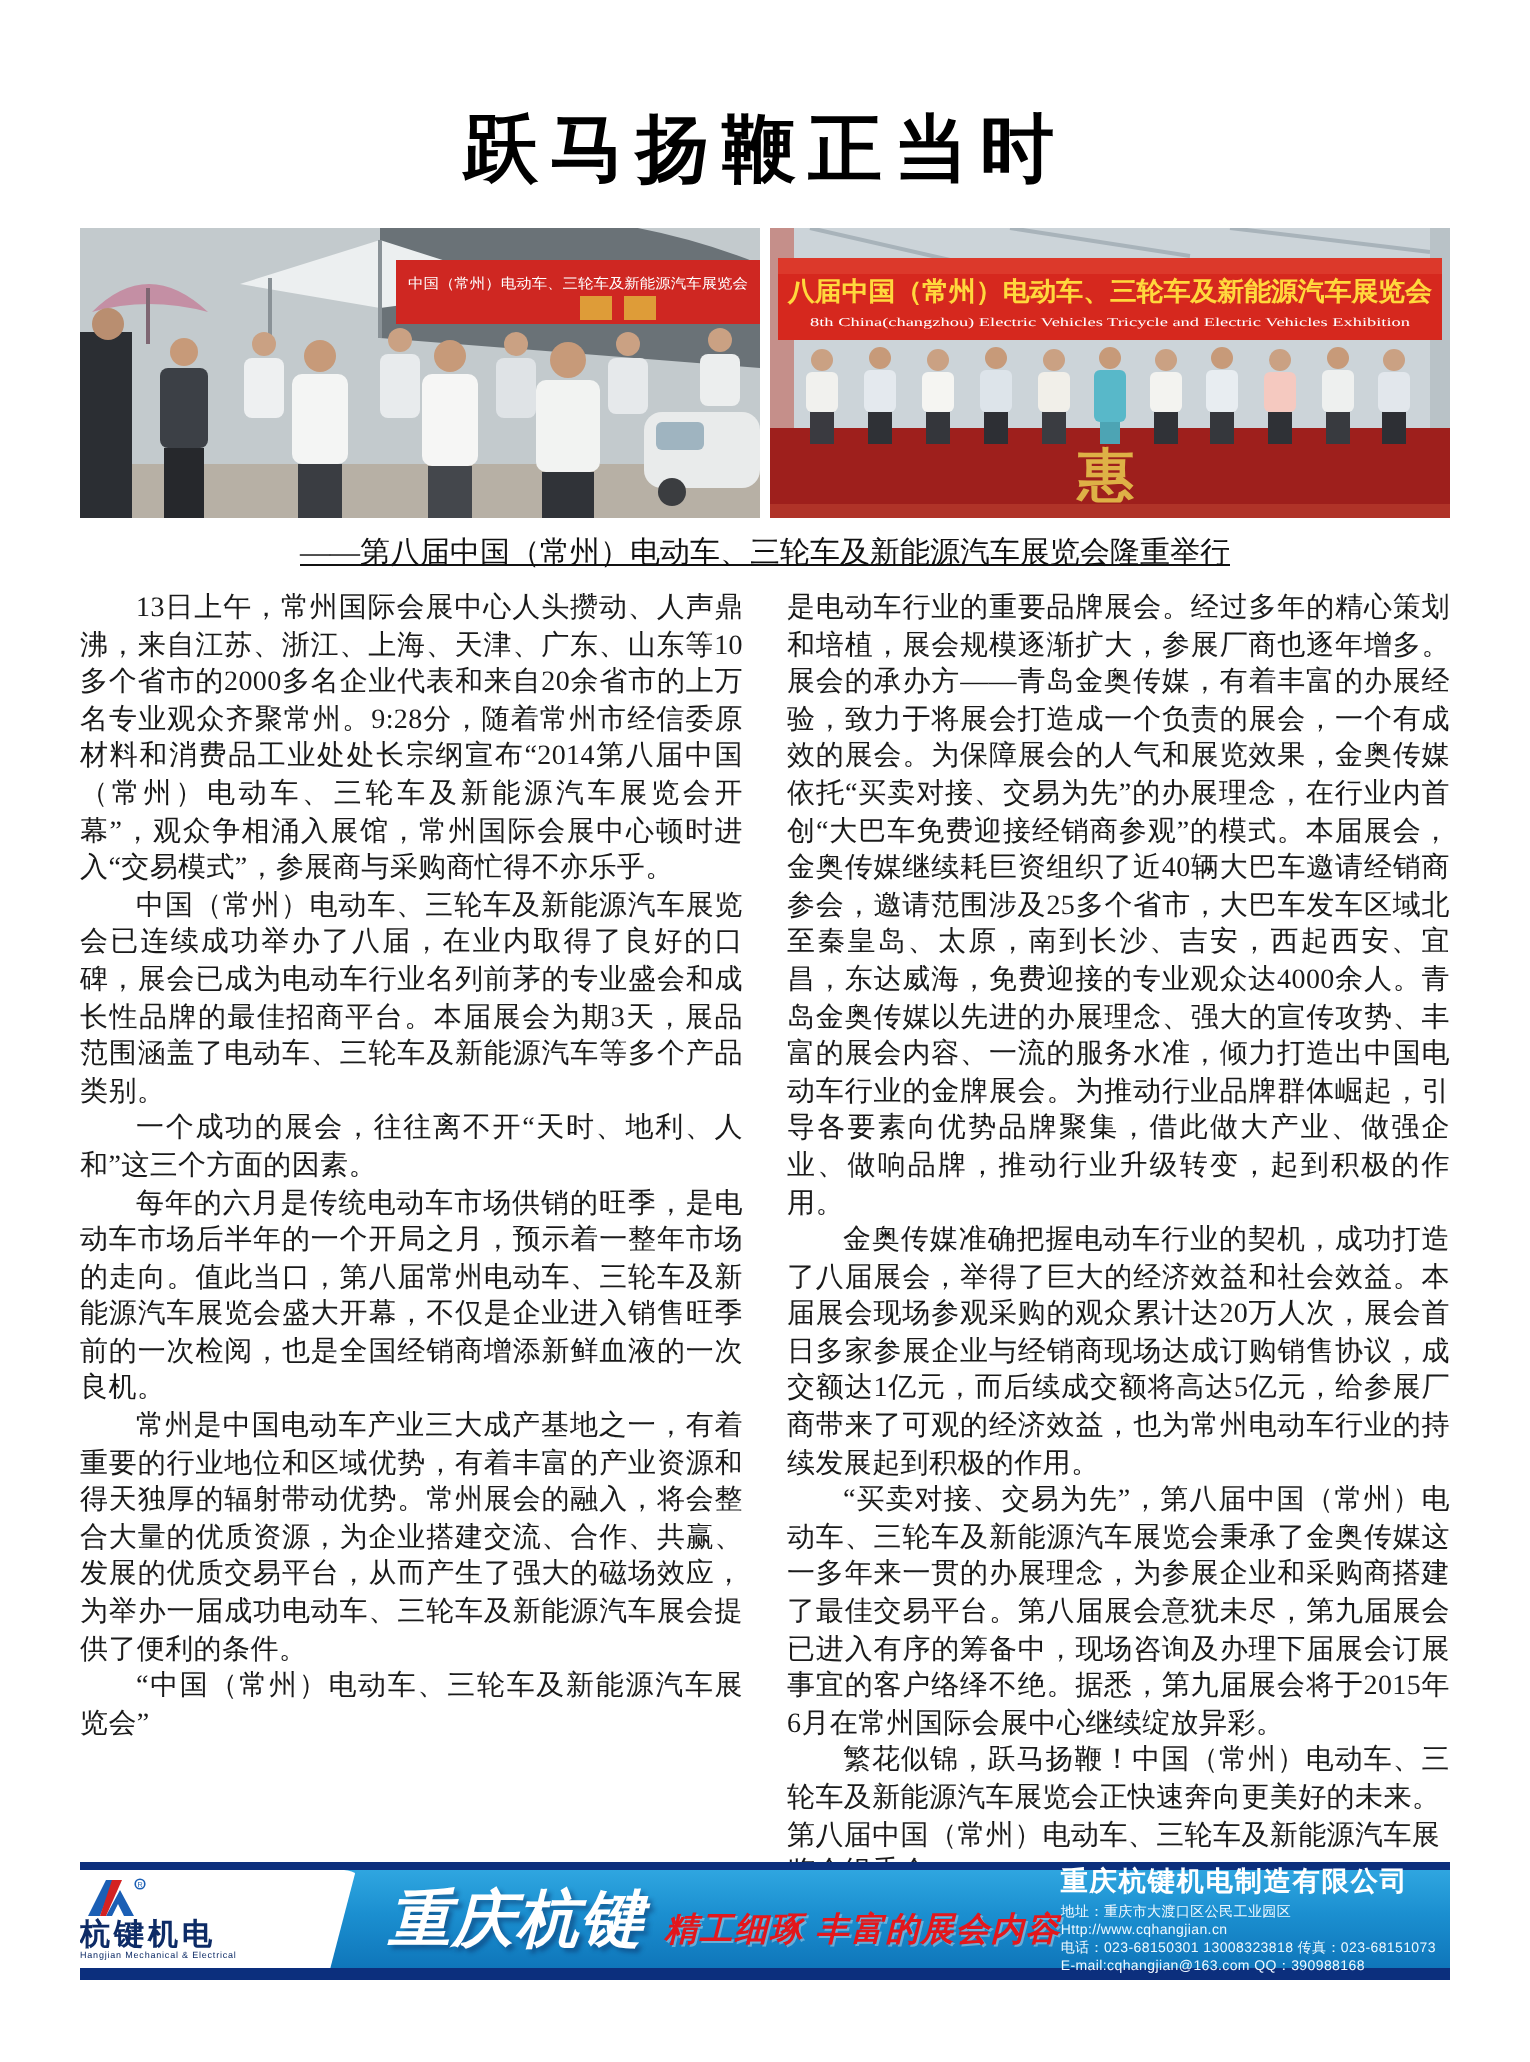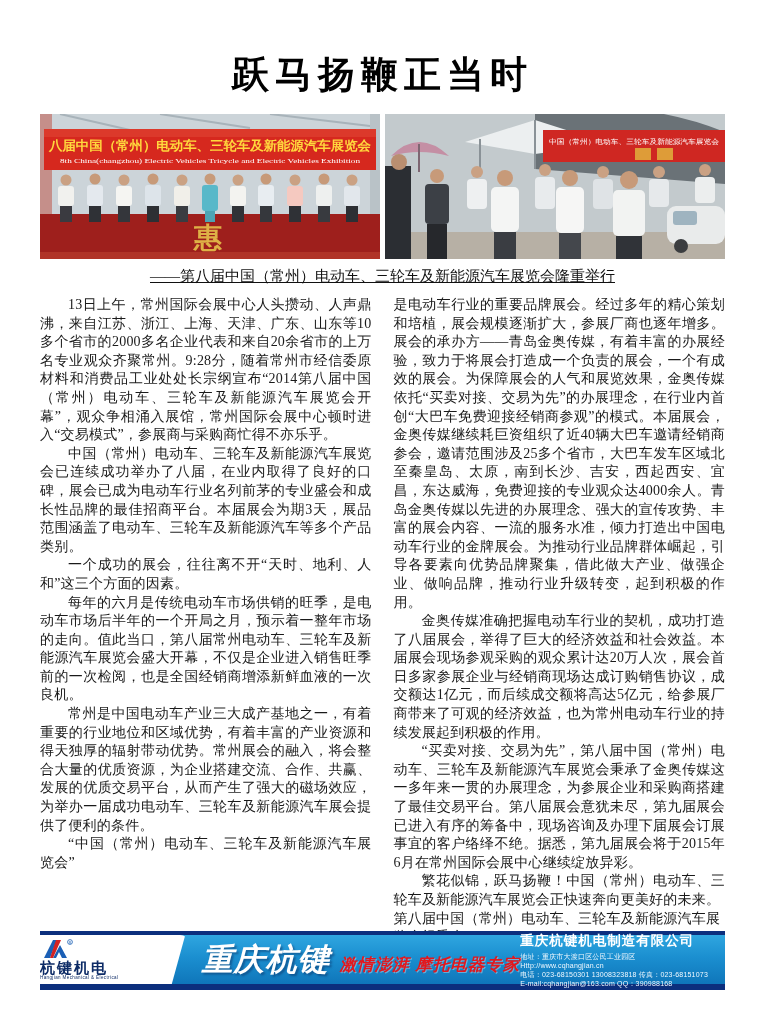--- a/index.html
+++ b/index.html
@@ -106,20 +106,93 @@
 <body>
 
 <div class="page">
 
   <h1 class="page-title">跃马扬鞭正当时</h1>
 
   <div class="photo-row">
 
     <div class="photo">
       <svg width="340" height="145" viewBox="0 0 340 145" xmlns="http://www.w3.org/2000/svg">
+        <rect x="0" y="0" width="340" height="145" fill="#c3cacd"></rect>
+        <path d="M150 0 Q250 -18 340 18 L340 70 L150 55 Z" fill="#6a7277"></path>
+        <polygon points="80,28 150,6 225,30 150,40" fill="#eceff0"></polygon>
+        <line x1="150" y1="6" x2="150" y2="55" stroke="#8a9297" stroke-width="2"></line>
+        <line x1="95" y1="25" x2="95" y2="60" stroke="#8a9297" stroke-width="2"></line>
+
+        <rect x="158" y="16" width="182" height="32" fill="#cf2722"></rect>
+        <text x="249" y="30" font-size="7" fill="#ffffff" text-anchor="middle" textLength="170" lengthAdjust="spacingAndGlyphs">中国（常州）电动车、三轮车及新能源汽车展览会</text>
+        <rect x="250" y="34" width="16" height="12" fill="#e0b23c" opacity="0.85"></rect>
+        <rect x="272" y="34" width="16" height="12" fill="#e0b23c" opacity="0.85"></rect>
+
+        <path d="M6 42 Q34 14 64 42 Q34 34 6 42 Z" fill="#c48fa4"></path>
+        <line x1="34" y1="30" x2="34" y2="58" stroke="#7e6672" stroke-width="2"></line>
+
+        <rect x="0" y="118" width="340" height="27" fill="#b7b0a5"></rect>
+
+        <g>
+          <rect x="282" y="92" width="58" height="38" rx="9" fill="#e9ebeb"></rect>
+          <rect x="288" y="97" width="24" height="14" rx="3" fill="#9fb4c0"></rect>
+          <circle cx="296" cy="132" r="7" fill="#3b3d40"></circle>
+        </g>
+
+        <g>
+          <g>
+              <rect x="0" y="52" width="26" height="93" fill="#2b2e33"></rect>
+              <circle cx="14" cy="48" r="8" fill="#b98e70"></circle>
+            </g>
+          <g>
+              <circle cx="52" cy="62" r="7" fill="#c79a79"></circle>
+              <rect x="40" y="70" width="24" height="40" rx="4" fill="#3c4046"></rect>
+              <rect x="42" y="110" width="20" height="35" fill="#26282c"></rect>
+            </g>
+          <g>
+              <circle cx="92" cy="58" r="6" fill="#caa183"></circle>
+              <rect x="82" y="65" width="20" height="30" rx="4" fill="#eef0f1"></rect>
+            </g>
+          <g>
+              <circle cx="120" cy="64" r="8" fill="#c79a79"></circle>
+              <rect x="106" y="73" width="28" height="45" rx="5" fill="#f4f5f4"></rect>
+              <rect x="109" y="118" width="22" height="27" fill="#3a3d42"></rect>
+            </g>
+          <g>
+              <circle cx="160" cy="56" r="6" fill="#caa183"></circle>
+              <rect x="150" y="63" width="20" height="32" rx="4" fill="#e8ebed"></rect>
+            </g>
+          <g>
+              <circle cx="185" cy="64" r="8" fill="#c79a79"></circle>
+              <rect x="171" y="73" width="28" height="46" rx="5" fill="#f6f6f5"></rect>
+              <rect x="174" y="119" width="22" height="26" fill="#44474c"></rect>
+            </g>
+          <g>
+              <circle cx="218" cy="58" r="6" fill="#caa183"></circle>
+              <rect x="208" y="65" width="20" height="30" rx="4" fill="#dfe3e6"></rect>
+            </g>
+          <g>
+              <circle cx="244" cy="66" r="9" fill="#c79a79"></circle>
+              <rect x="228" y="76" width="32" height="46" rx="5" fill="#f2f3f2"></rect>
+              <rect x="231" y="122" width="26" height="23" fill="#303338"></rect>
+            </g>
+          <g>
+              <circle cx="274" cy="58" r="6" fill="#caa183"></circle>
+              <rect x="264" y="65" width="20" height="28" rx="4" fill="#e6e9eb"></rect>
+            </g>
+          <g>
+              <circle cx="320" cy="56" r="6" fill="#caa183"></circle>
+              <rect x="310" y="63" width="20" height="26" rx="4" fill="#eceeee"></rect>
+            </g>
+        </g>
+      </svg>
+    </div>
+
+    <div class="photo">
+      <svg width="340" height="145" viewBox="0 0 340 145" xmlns="http://www.w3.org/2000/svg">
         <rect x="0" y="0" width="340" height="145" fill="#ccd4d9"></rect>
         <line x1="20" y1="0" x2="90" y2="16" stroke="#a8b3ba" stroke-width="2"></line>
         <line x1="120" y1="0" x2="210" y2="14" stroke="#a8b3ba" stroke-width="2"></line>
         <line x1="230" y1="0" x2="330" y2="12" stroke="#a8b3ba" stroke-width="2"></line>
         <rect x="0" y="0" width="12" height="145" fill="#c05548" opacity="0.55"></rect>
         <rect x="330" y="0" width="10" height="145" fill="#b9c2c7"></rect>
 
         <rect x="4" y="15" width="332" height="41" fill="#d6281e"></rect>
         <rect x="4" y="15" width="332" height="8" fill="#e04434" opacity="0.6"></rect>
         <text x="170" y="36" font-size="13" font-weight="bold" fill="#ffd83d" text-anchor="middle" textLength="322" lengthAdjust="spacingAndGlyphs">八届中国（常州）电动车、三轮车及新能源汽车展览会</text>
@@ -177,93 +250,20 @@
             </g>
           <g>
               <circle cx="284" cy="65" r="5.5" fill="#c79a79"></circle>
               <rect x="276" y="71" width="16" height="21" rx="3" fill="#eef0ef"></rect>
               <rect x="278" y="92" width="12" height="16" fill="#383a3f"></rect>
             </g>
           <g>
               <circle cx="312" cy="66" r="5.5" fill="#caa183"></circle>
               <rect x="304" y="72" width="16" height="20" rx="3" fill="#e2e7ec"></rect>
               <rect x="306" y="92" width="12" height="16" fill="#2d2f34"></rect>
-            </g>
-        </g>
-      </svg>
-    </div>
-
-    <div class="photo">
-      <svg width="340" height="145" viewBox="0 0 340 145" xmlns="http://www.w3.org/2000/svg">
-        <rect x="0" y="0" width="340" height="145" fill="#c3cacd"></rect>
-        <path d="M150 0 Q250 -18 340 18 L340 70 L150 55 Z" fill="#6a7277"></path>
-        <polygon points="80,28 150,6 225,30 150,40" fill="#eceff0"></polygon>
-        <line x1="150" y1="6" x2="150" y2="55" stroke="#8a9297" stroke-width="2"></line>
-        <line x1="95" y1="25" x2="95" y2="60" stroke="#8a9297" stroke-width="2"></line>
-
-        <rect x="158" y="16" width="182" height="32" fill="#cf2722"></rect>
-        <text x="249" y="30" font-size="7" fill="#ffffff" text-anchor="middle" textLength="170" lengthAdjust="spacingAndGlyphs">中国（常州）电动车、三轮车及新能源汽车展览会</text>
-        <rect x="250" y="34" width="16" height="12" fill="#e0b23c" opacity="0.85"></rect>
-        <rect x="272" y="34" width="16" height="12" fill="#e0b23c" opacity="0.85"></rect>
-
-        <path d="M6 42 Q34 14 64 42 Q34 34 6 42 Z" fill="#c48fa4"></path>
-        <line x1="34" y1="30" x2="34" y2="58" stroke="#7e6672" stroke-width="2"></line>
-
-        <rect x="0" y="118" width="340" height="27" fill="#b7b0a5"></rect>
-
-        <g>
-          <rect x="282" y="92" width="58" height="38" rx="9" fill="#e9ebeb"></rect>
-          <rect x="288" y="97" width="24" height="14" rx="3" fill="#9fb4c0"></rect>
-          <circle cx="296" cy="132" r="7" fill="#3b3d40"></circle>
-        </g>
-
-        <g>
-          <g>
-              <rect x="0" y="52" width="26" height="93" fill="#2b2e33"></rect>
-              <circle cx="14" cy="48" r="8" fill="#b98e70"></circle>
-            </g>
-          <g>
-              <circle cx="52" cy="62" r="7" fill="#c79a79"></circle>
-              <rect x="40" y="70" width="24" height="40" rx="4" fill="#3c4046"></rect>
-              <rect x="42" y="110" width="20" height="35" fill="#26282c"></rect>
-            </g>
-          <g>
-              <circle cx="92" cy="58" r="6" fill="#caa183"></circle>
-              <rect x="82" y="65" width="20" height="30" rx="4" fill="#eef0f1"></rect>
-            </g>
-          <g>
-              <circle cx="120" cy="64" r="8" fill="#c79a79"></circle>
-              <rect x="106" y="73" width="28" height="45" rx="5" fill="#f4f5f4"></rect>
-              <rect x="109" y="118" width="22" height="27" fill="#3a3d42"></rect>
-            </g>
-          <g>
-              <circle cx="160" cy="56" r="6" fill="#caa183"></circle>
-              <rect x="150" y="63" width="20" height="32" rx="4" fill="#e8ebed"></rect>
-            </g>
-          <g>
-              <circle cx="185" cy="64" r="8" fill="#c79a79"></circle>
-              <rect x="171" y="73" width="28" height="46" rx="5" fill="#f6f6f5"></rect>
-              <rect x="174" y="119" width="22" height="26" fill="#44474c"></rect>
-            </g>
-          <g>
-              <circle cx="218" cy="58" r="6" fill="#caa183"></circle>
-              <rect x="208" y="65" width="20" height="30" rx="4" fill="#dfe3e6"></rect>
-            </g>
-          <g>
-              <circle cx="244" cy="66" r="9" fill="#c79a79"></circle>
-              <rect x="228" y="76" width="32" height="46" rx="5" fill="#f2f3f2"></rect>
-              <rect x="231" y="122" width="26" height="23" fill="#303338"></rect>
-            </g>
-          <g>
-              <circle cx="274" cy="58" r="6" fill="#caa183"></circle>
-              <rect x="264" y="65" width="20" height="28" rx="4" fill="#e6e9eb"></rect>
-            </g>
-          <g>
-              <circle cx="320" cy="56" r="6" fill="#caa183"></circle>
-              <rect x="310" y="63" width="20" height="26" rx="4" fill="#eceeee"></rect>
             </g>
         </g>
       </svg>
     </div>
   </div>
 
   <div class="caption">——第八届中国（常州）电动车、三轮车及新能源汽车展览会隆重举行</div>
 
   <div class="columns">
     <div class="col">
@@ -291,21 +291,21 @@
         <polygon points="13,19 20,6 27,19 22,19 19,13 16,19" fill="#1b5fb5"></polygon>
         <polygon points="16,1 21,1 13,19 10,19" fill="#d32222"></polygon>
         <circle cx="30" cy="3" r="2.4" fill="none" stroke="#1b5fb5" stroke-width="0.8"></circle>
         <text x="30" y="4.6" font-size="3.6" text-anchor="middle" fill="#1b5fb5">R</text>
       </svg>
       <div class="ad-logo-name">杭键机电</div>
       <div class="ad-logo-sub">Hangjian Mechanical &amp; Electrical</div>
     </div>
     <div class="ad-center">
       <span class="ad-brand">重庆杭键</span>
-      <span class="ad-slogan">激情澎湃 摩托电器专家</span>
+      <span class="ad-slogan">精工细琢 丰富的展会内容</span>
     </div>
     <div class="ad-info">
       <div class="ad-company">重庆杭键机电制造有限公司</div>
       <div class="ad-line">地址：重庆市大渡口区公民工业园区  Http://www.cqhangjian.cn</div>
       <div class="ad-line">电话：023-68150301  13008323818  传真：023-68151073</div>
       <div class="ad-line">E-mail:cqhangjian@163.com  QQ：390988168</div>
     </div>
   </div>
 
   <div class="footer-site">

